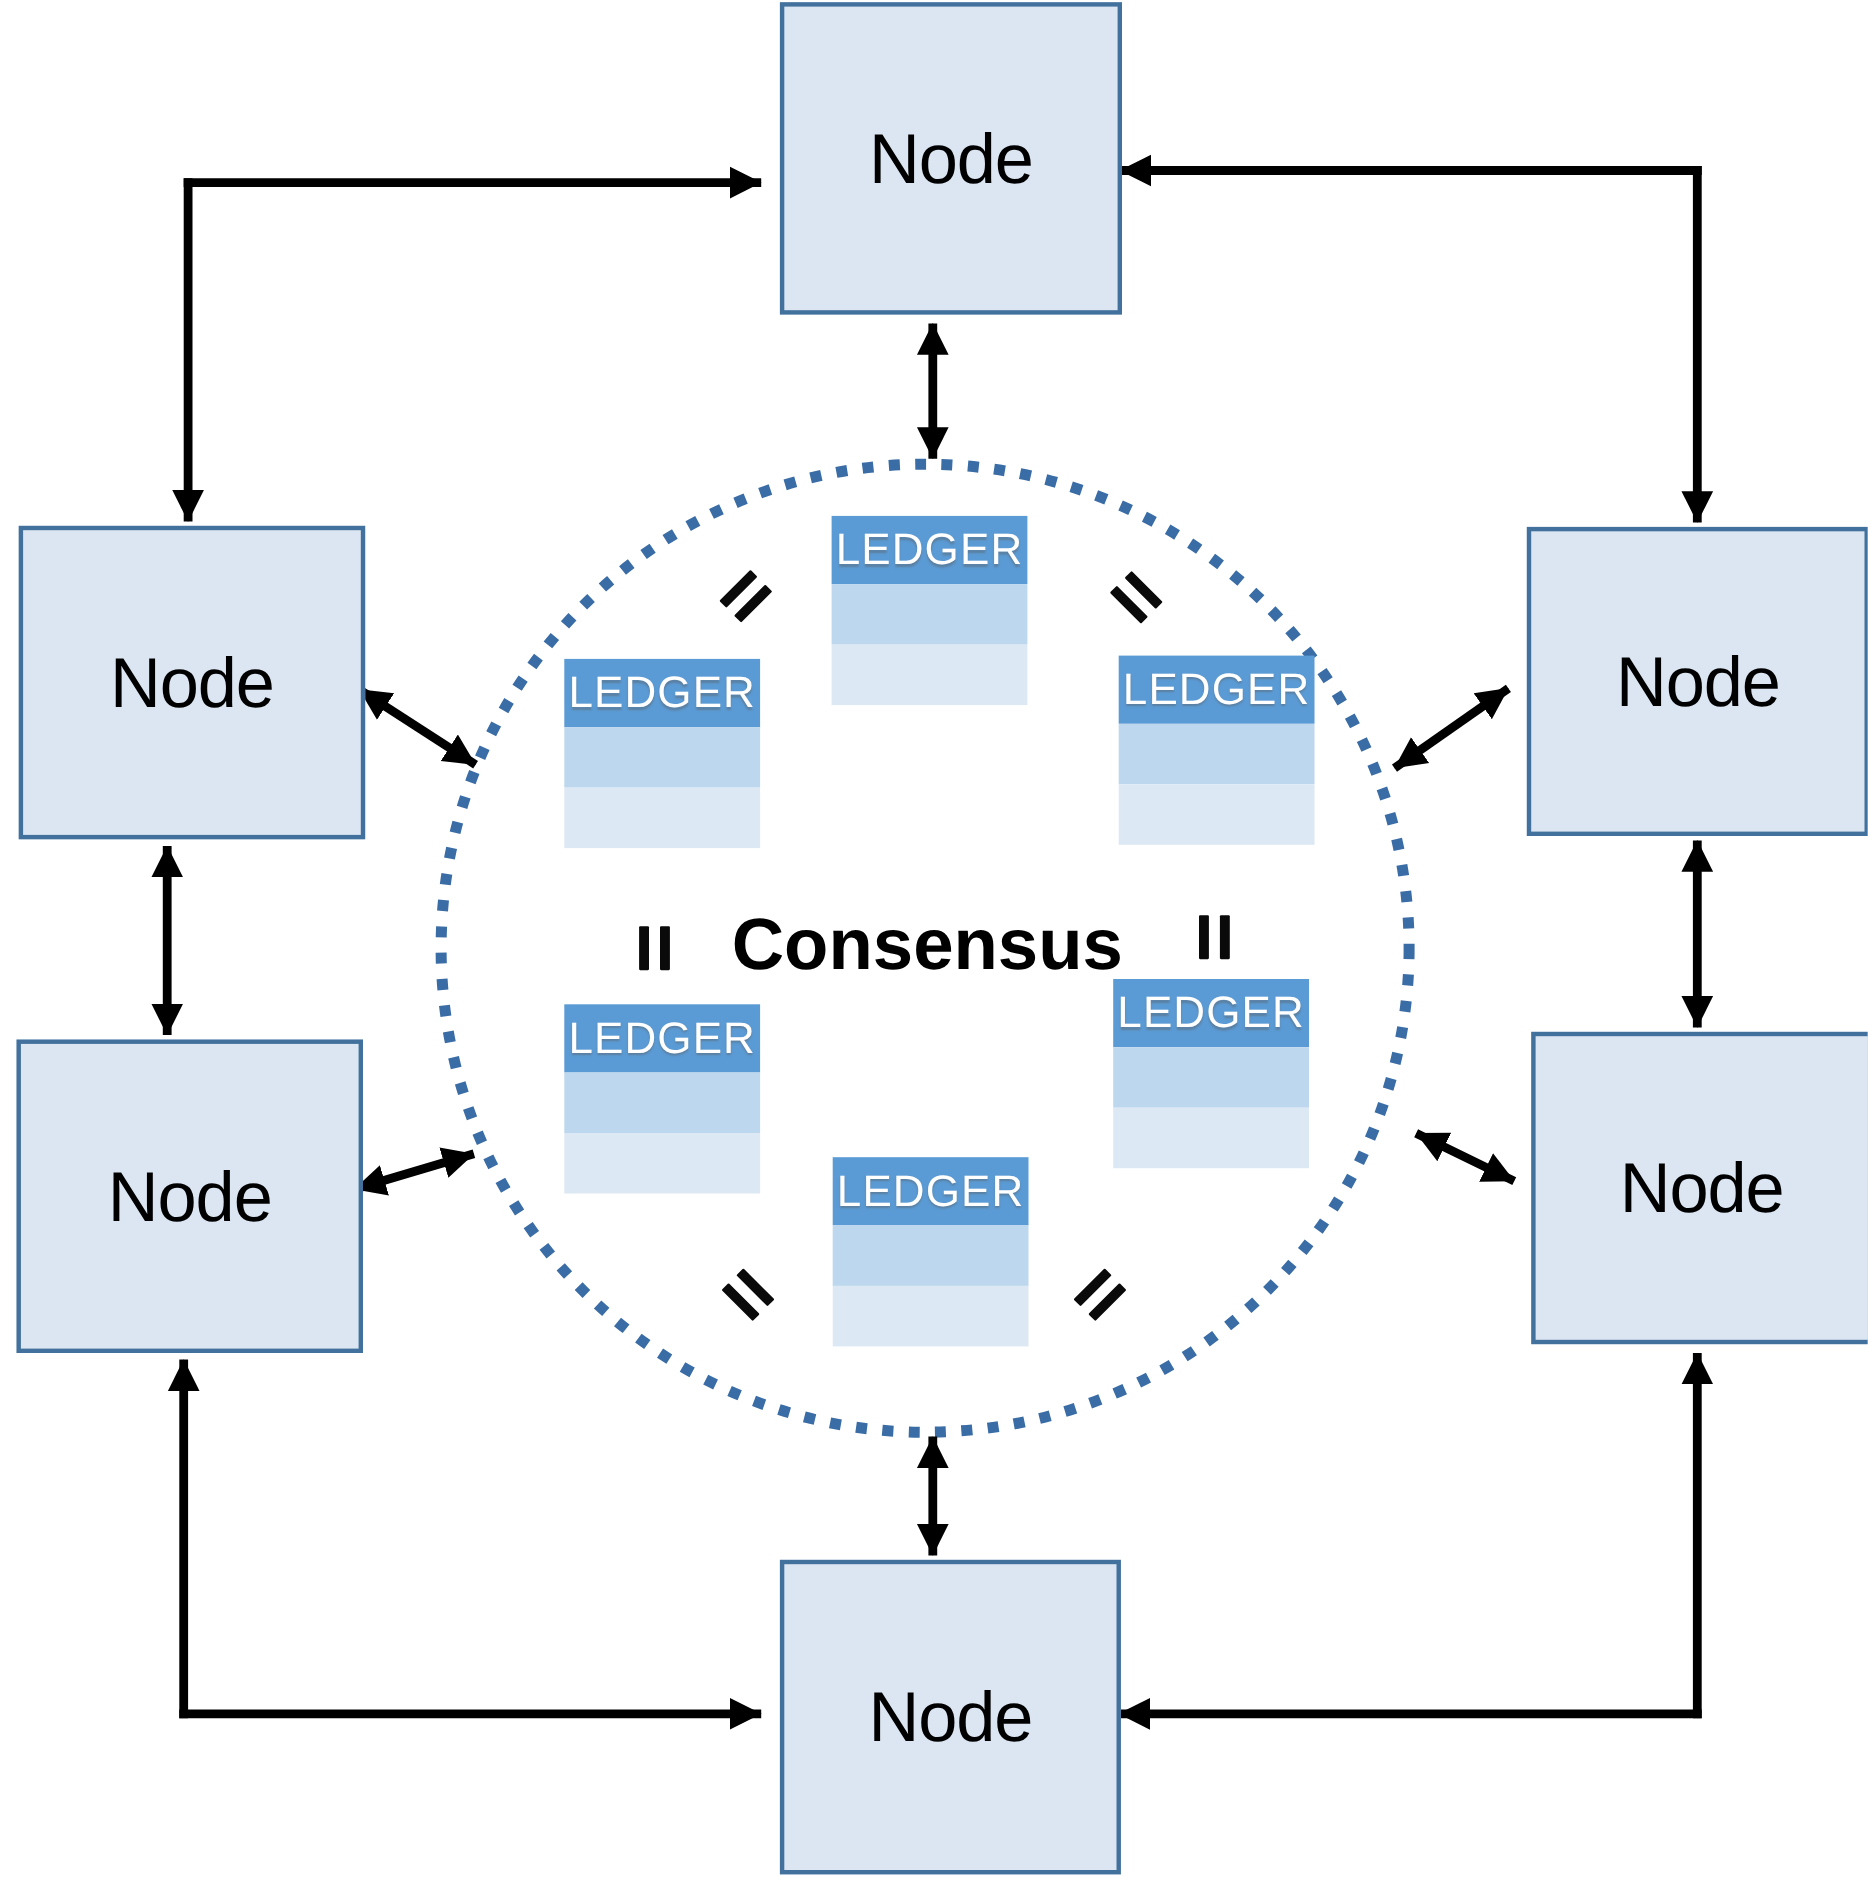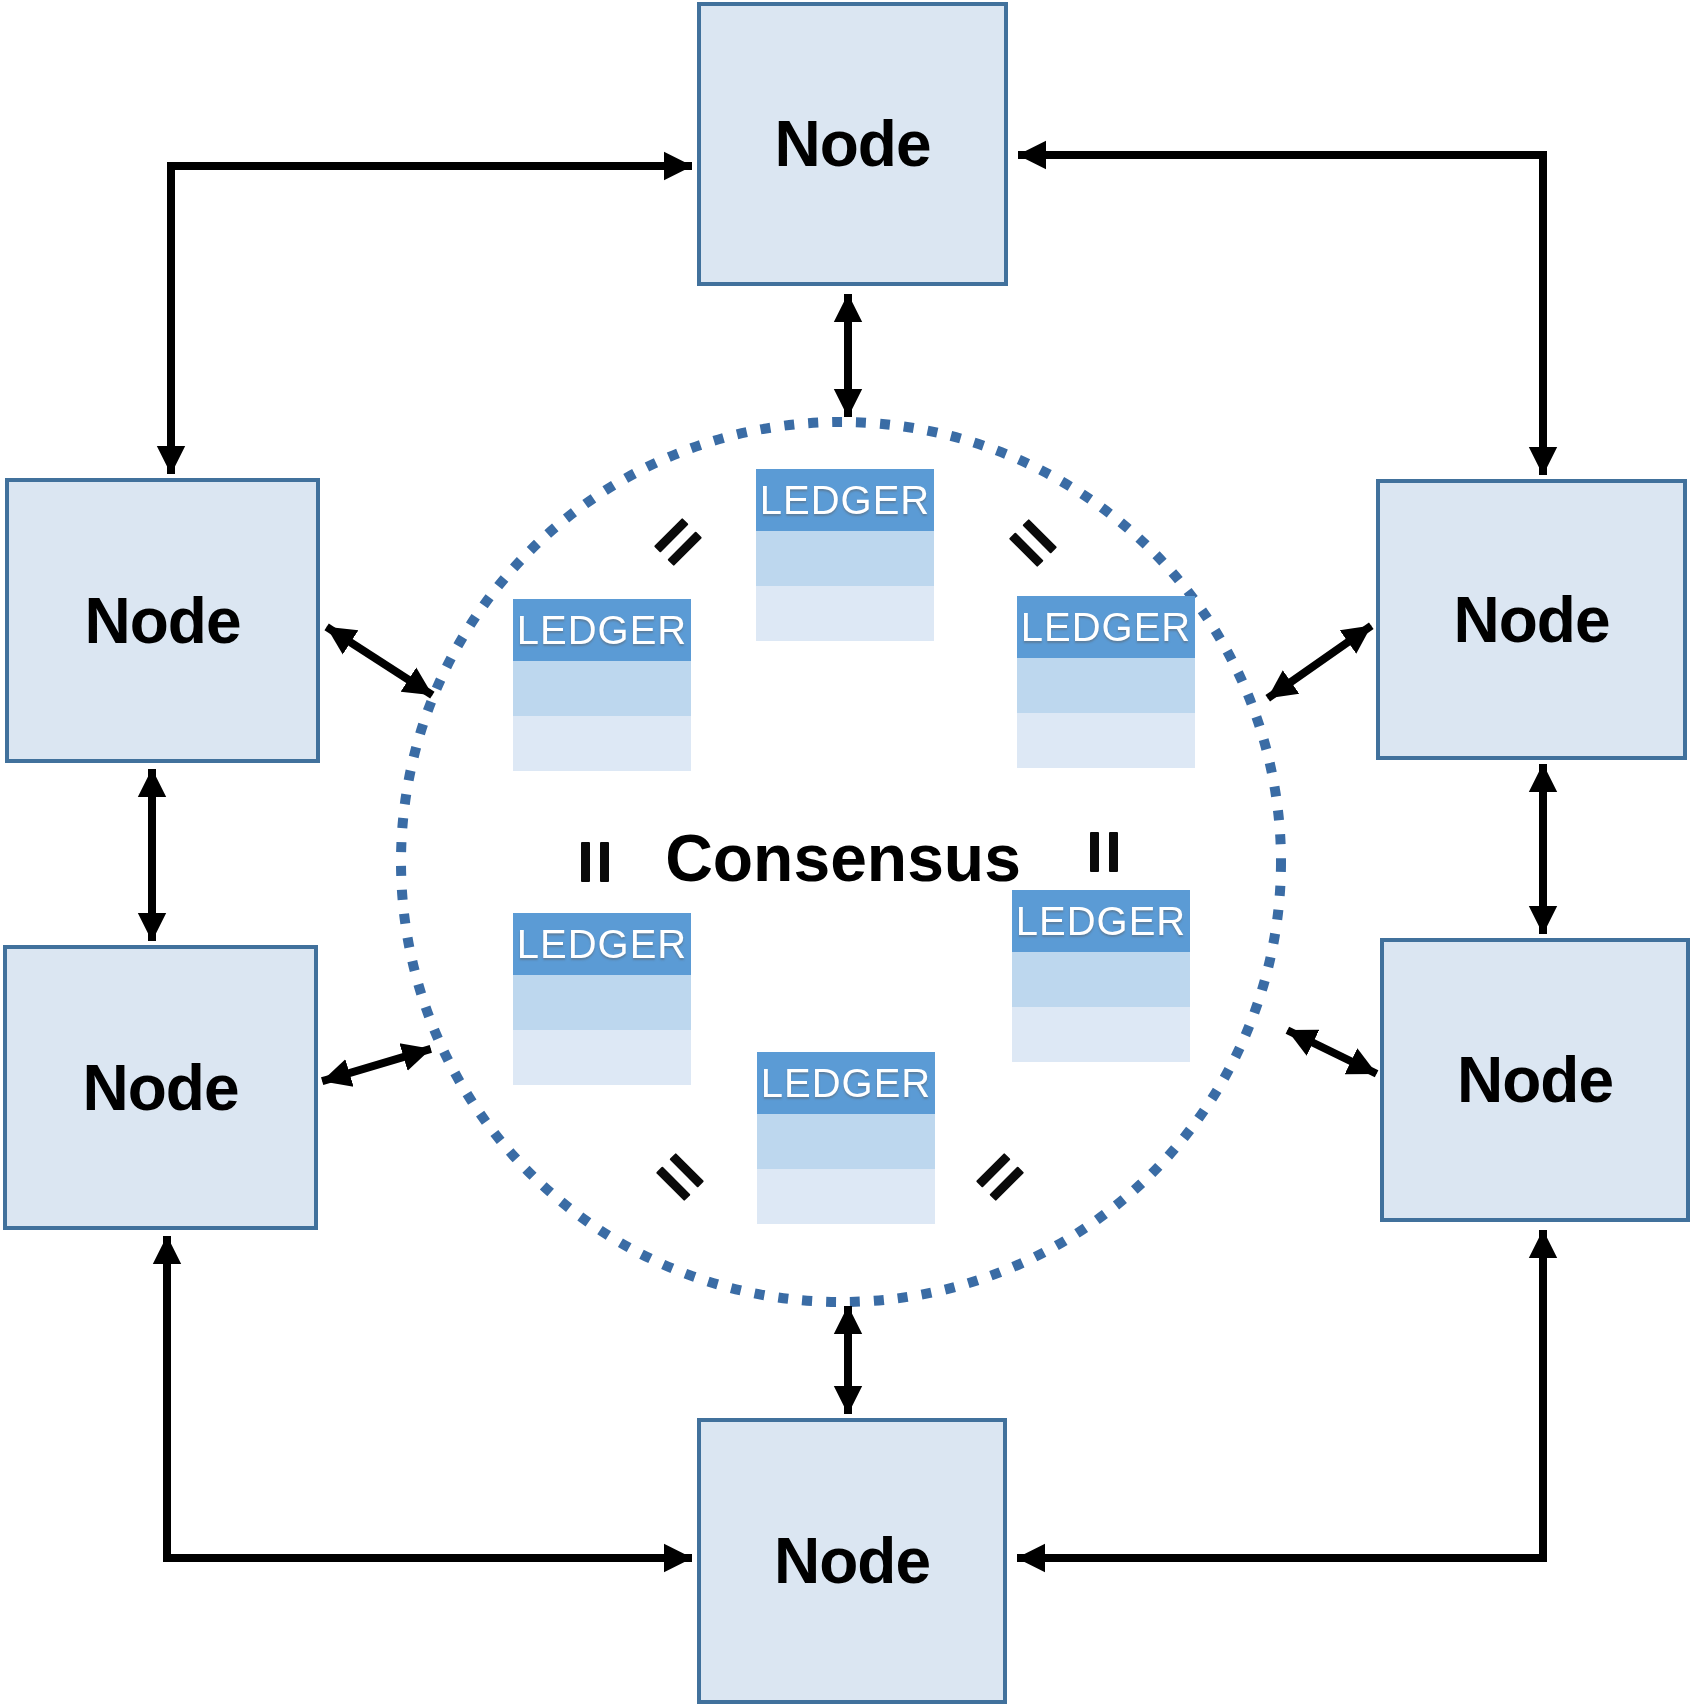--- a/index.html
+++ b/index.html
@@ -12,22 +12,23 @@
   }
   #wires { position:absolute; left:0; top:0; width:1698px; height:1706px; }
 
   
   .node {
     position:absolute;
     background:#dbe6f2;
     border:4px solid #41719c;
     box-sizing:border-box;
     display:flex; align-items:center; justify-content:center;
-    font-size:64px; font-weight:bold; color:#000000;
+    font-size:64px; font-weight:normal; color:#000000;
     letter-spacing:-1px;
+    margin-left:12px;
   }
   .node-top         { left:697px;  top:2px;    width:311px; height:284px; }
   .node-left-upper  { left:5px;    top:478px;  width:315px; height:285px; }
   .node-left-lower  { left:3px;    top:945px;  width:315px; height:285px; }
   .node-right-upper { left:1376px; top:479px;  width:311px; height:281px; }
   .node-right-lower { left:1380px; top:938px;  width:310px; height:284px; }
   .node-bottom      { left:697px;  top:1418px; width:310px; height:286px; }
 
   
   .ledger {

